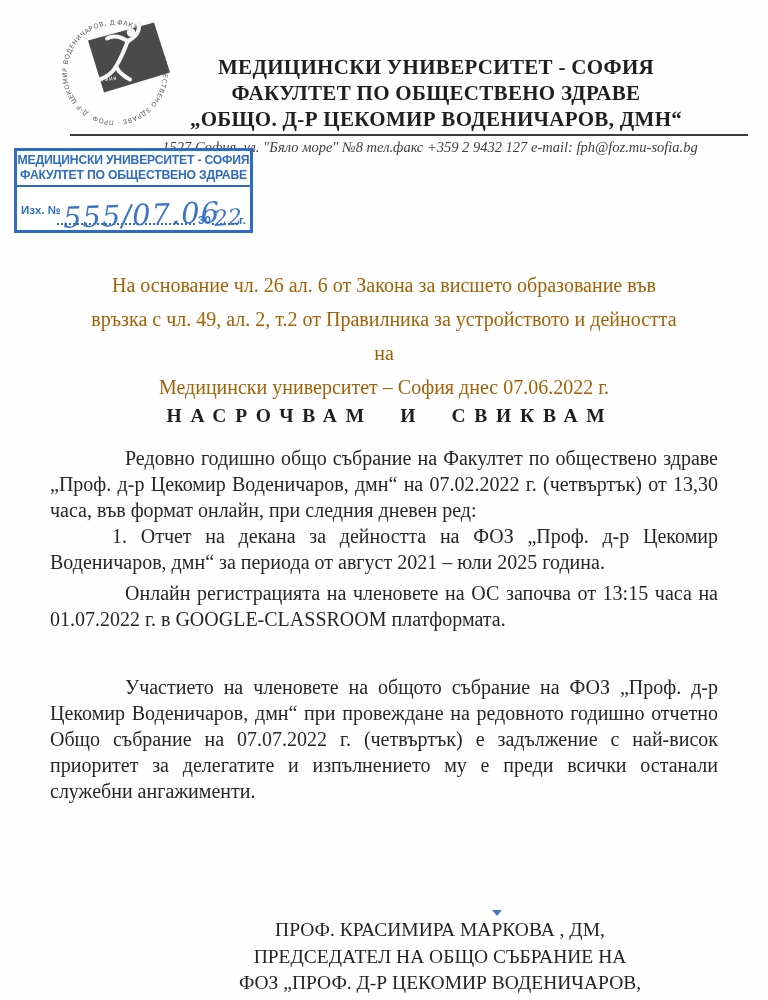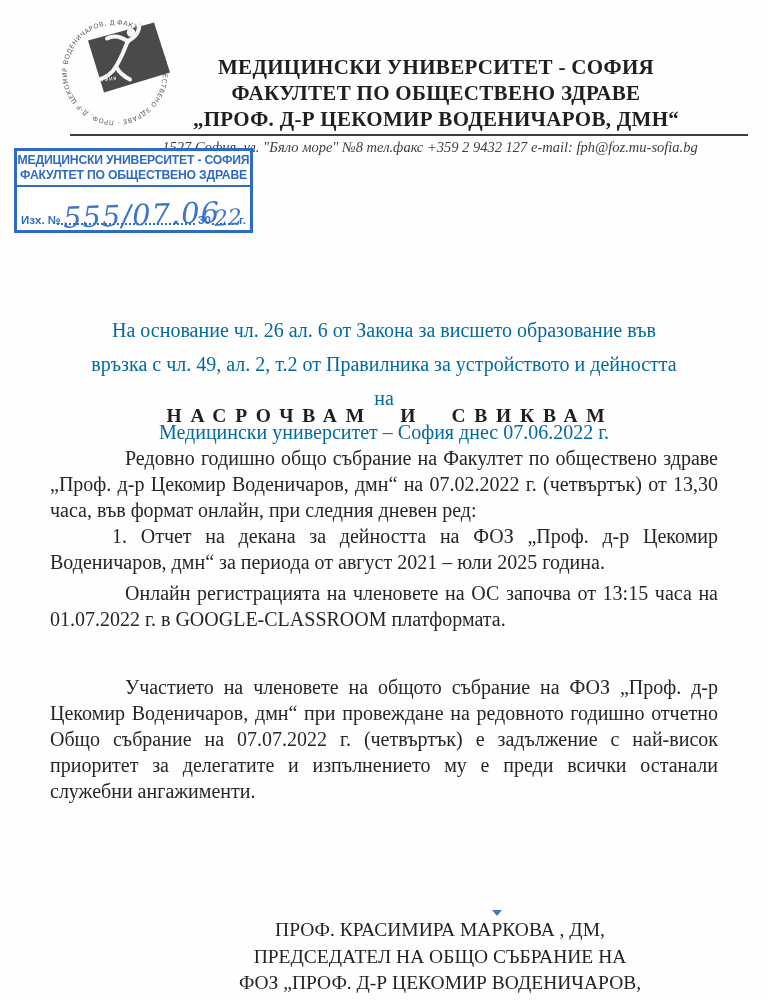--- a/index.html
+++ b/index.html
@@ -46,21 +46,21 @@
     padding: 2px 0 2px 0;
   }
   .stamp-top div {
     text-align: center; font-weight: bold;
     font-size: 12.2px; line-height: 15px;
     color: #2e6cc4; letter-spacing: -0.2px;
     white-space: nowrap;
   }
   .stamp-bottom { position: relative; height: 45px; }
   .stamp-ref-label {
-    position: absolute; left: 4px; bottom: 6px;
+    position: absolute; left: 4px; bottom: 16px;
     font-weight: bold; font-size: 11.5px; color: #2e6cc4;
   }
   .stamp-number {
     position: absolute; left: 46px; bottom: 0px;
     font-family: "DejaVu Serif", serif; font-style: italic;
     font-size: 29px; color: #3c74c9; letter-spacing: 1px;
     transform: rotate(-2deg); white-space: nowrap;
   }
   .stamp-dots-1 {
     position: absolute; left: 40px; bottom: 7px; width: 138px;
@@ -82,21 +82,21 @@
   }
   .stamp-year-suffix {
     position: absolute; left: 222px; bottom: 6px;
     font-weight: bold; font-size: 11.5px; color: #2e6cc4;
   }
 
   
   .intro {
     position: absolute; left: 80px; top: 268px; width: 608px;
     text-align: center; font-size: 20px; line-height: 34px;
-    color: #0369a1; white-space: pre-line; margin-top: 45px;
+    color: #a16207; white-space: pre-line;
   }
   .order-heading {
     position: absolute; left: 6px; top: 405px; width: 768px;
     text-align: center; font-weight: bold; font-size: 19.5px;
     letter-spacing: 0.45em; word-spacing: 0.7em; color: #1f1f1f;
   }
   .body-block {
     position: absolute; left: 50px; width: 668px;
     font-size: 20px; line-height: 26px; color: #262626;
     text-align: justify;
@@ -142,21 +142,21 @@
       <path d="M77,30 C84,26 88,20 87,13"></path>
       <path d="M64,56 C60,63 54,67 47,69"></path>
       <path d="M64,56 C67,62 72,66 78,69"></path>
     </g>
     <text x="44" y="71" font-size="4.6" fill="#ffffff" letter-spacing="0.8" font-family="DejaVu Sans, sans-serif" transform="rotate(-4 44 71)">СОФИЯ</text>
   </svg>
 
   <div class="letterhead">
     <div>МЕДИЦИНСКИ УНИВЕРСИТЕТ - СОФИЯ</div>
     <div>ФАКУЛТЕТ ПО ОБЩЕСТВЕНО ЗДРАВЕ</div>
-    <div>„ПРОФ. Д-Р ЦЕКОМИР ВОДЕНИЧАРОВ, ДМН“</div>
+    <div>„ОБЩО. Д-Р ЦЕКОМИР ВОДЕНИЧАРОВ, ДМН“</div>
   </div>
 
   <div class="head-rule"></div>
 
   <div class="address-line">1527 София, ул. "Бяло море" №8 тел.факс +359 2 9432 127 e-mail: fph@foz.mu-sofia.bg</div>
 
   <div class="stamp">
     <div class="stamp-top">
       <div>МЕДИЦИНСКИ УНИВЕРСИТЕТ - СОФИЯ</div>
       <div>ФАКУЛТЕТ ПО ОБЩЕСТВЕНО ЗДРАВЕ</div>

